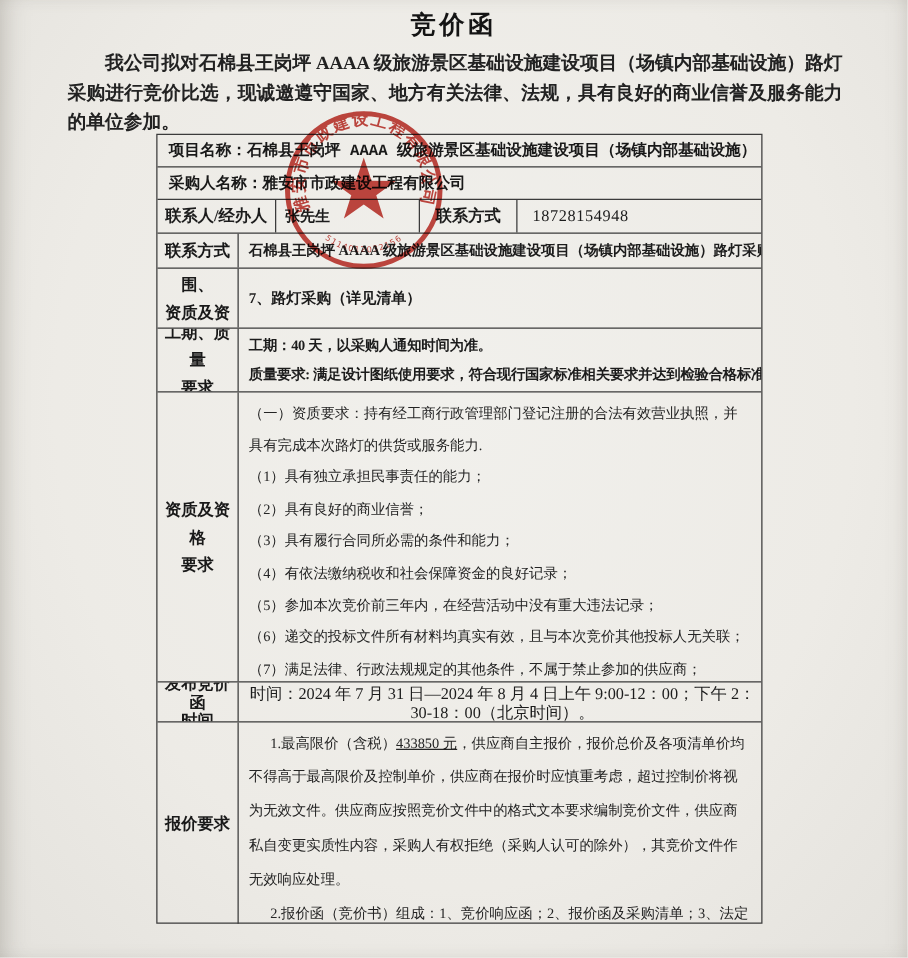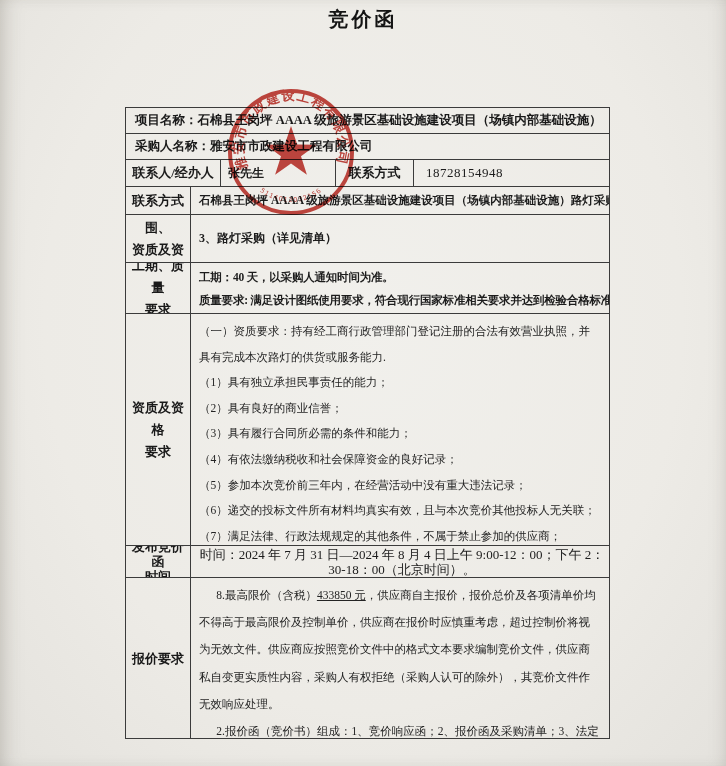--- a/index.html
+++ b/index.html
@@ -32,21 +32,21 @@
     background:transparent;
   }
   .row{display:flex;box-sizing:border-box;border-bottom:1px solid #3b3b3b;flex:0 0 auto;}
   .row:last-child{border-bottom:none;}
   .cell{box-sizing:border-box;position:relative;overflow:hidden;}
   .bdr{border-right:1px solid #3b3b3b;}
   .lblcell{
     display:flex;align-items:center;justify-content:center;text-align:center;
     font-weight:bold;font-size:13px;line-height:22px;white-space:pre-line;color:#191919;
   }
-  .full{flex:1;display:flex;align-items:center;padding-left:9px;}
+  .full{flex:1;display:flex;align-items:center;padding-left:9px;font-family:Liberation Mono, monospace;}
   .b12{font-weight:bold;font-size:12.5px;white-space:nowrap;color:#191919;}
   .content{flex:1;}
   
   .r1,.r2{height:26px;}
   .r3{height:27px;}
   .r4{height:28px;}
   .r5{height:48px;}
   .r6{height:51px;}
   .r7{height:232px;}
   .r8{height:32px;}
@@ -71,20 +71,21 @@
     opacity:.88;mix-blend-mode:multiply;pointer-events:none;
   }
 </style>
 </head>
 <body>
 
 <div class="page">
 
   <h1 class="doc-title">竞价函</h1>
 
+  <p class="intro">我公司拟对石棉县王岗坪 AAAA 级旅游景区基础设施建设项目（场镇内部基础设施）路灯采购进行竞价比选，现诚邀遵守国家、地方有关法律、法规，具有良好的商业信誉及服务能力的单位参加。</p>
 
   <div class="tbl">
 
     <div class="row r1">
       <div class="cell full">
         <span class="b12">项目名称：</span>
           <span class="b12">石棉县王岗坪 AAAA 级旅游景区基础设施建设项目（场镇内部基础设施）</span>
       </div>
     </div>
 
@@ -103,21 +104,21 @@
     </div>
 
     <div class="row r4">
       <div class="cell w-label lblcell bdr">联系方式</div>
       <div class="cell content">石棉县王岗坪 AAAA 级旅游景区基础设施建设项目（场镇内部基础设施）路灯采购</div>
     </div>
 
     <div class="row r5">
       <div class="cell w-label lblcell bdr">采购范围、
 资质及资格</div>
-      <div class="cell content">3、路灯采购（详见清单）</div>
+      <div class="cell content">7、路灯采购（详见清单）</div>
     </div>
 
     <div class="row r6">
       <div class="cell w-label lblcell bdr">工期、质量
 要求</div>
       <div class="cell content">工期：40 天，以采购人通知时间为准。
 质量要求: 满足设计图纸使用要求，符合现行国家标准相关要求并达到检验合格标准。</div>
     </div>
 
     <div class="row r7">
@@ -135,21 +136,21 @@
 
     <div class="row r8">
       <div class="cell w-label lblcell bdr">发布竞价函
 时间</div>
       <div class="cell content">时间：2024 年 7 月 31 日—2024 年 8 月 4 日上午 9:00-12：00；下午 2：30-18：00（北京时间）。</div>
     </div>
 
     <div class="row r9">
       <div class="cell w-label lblcell bdr">报价要求</div>
       <div class="cell content">
-        <p><span>8.最高限价（含税）</span><span class="u">433850 元</span><span>，供应商自主报价，报价总价及各项清单价均不得高于最高限价及控制单价，供应商在报价时应慎重考虑，超过控制价将视为无效文件。供应商应按照竞价文件中的格式文本要求编制竞价文件，供应商私自变更实质性内容，采购人有权拒绝（采购人认可的除外），其竞价文件作无效响应处理。</span></p>
+        <p><span>1.最高限价（含税）</span><span class="u">433850 元</span><span>，供应商自主报价，报价总价及各项清单价均不得高于最高限价及控制单价，供应商在报价时应慎重考虑，超过控制价将视为无效文件。供应商应按照竞价文件中的格式文本要求编制竞价文件，供应商私自变更实质性内容，采购人有权拒绝（采购人认可的除外），其竞价文件作无效响应处理。</span></p>
         <p>2.报价函（竞价书）组成：1、竞价响应函；2、报价函及采购清单；3、法定代表人身份证明或授权委托书；4、承诺函；5、供应商自 2021 年 1 月 1 日以来至今（含</p>
       </div>
     </div>
 
   </div>
 
   <svg class="stamp" viewBox="0 0 150 150" xmlns="http://www.w3.org/2000/svg">
     <defs>
       <path id="arcCompany" d="M 31.6,91.4 A 48,48 0 1 1 118.4,91.4" fill="none"></path>
       <path id="arcCode" d="M 34,103.6 A 50,50 0 0 0 116,103.6" fill="none"></path>

